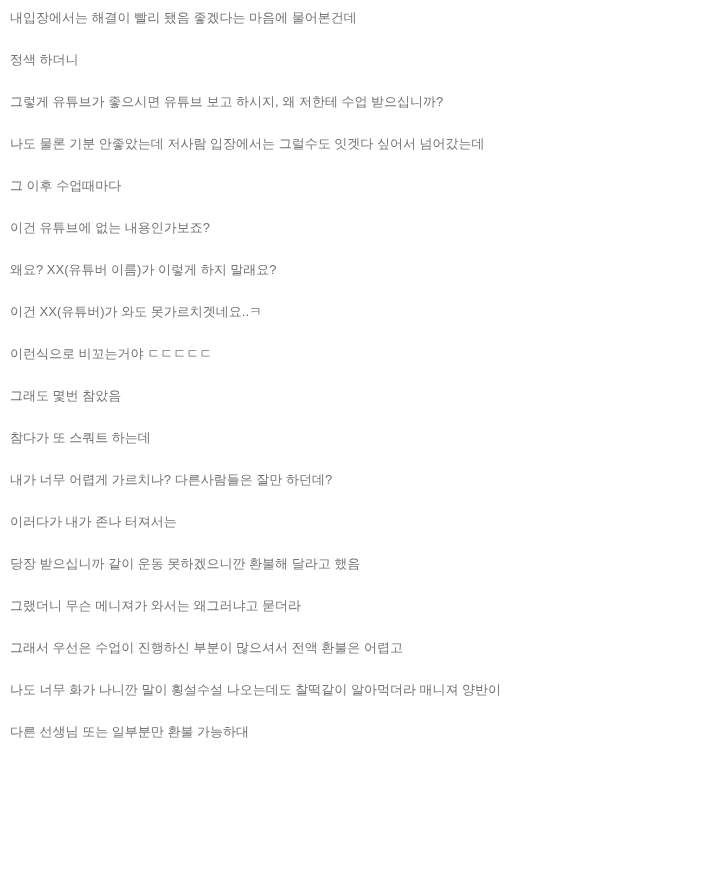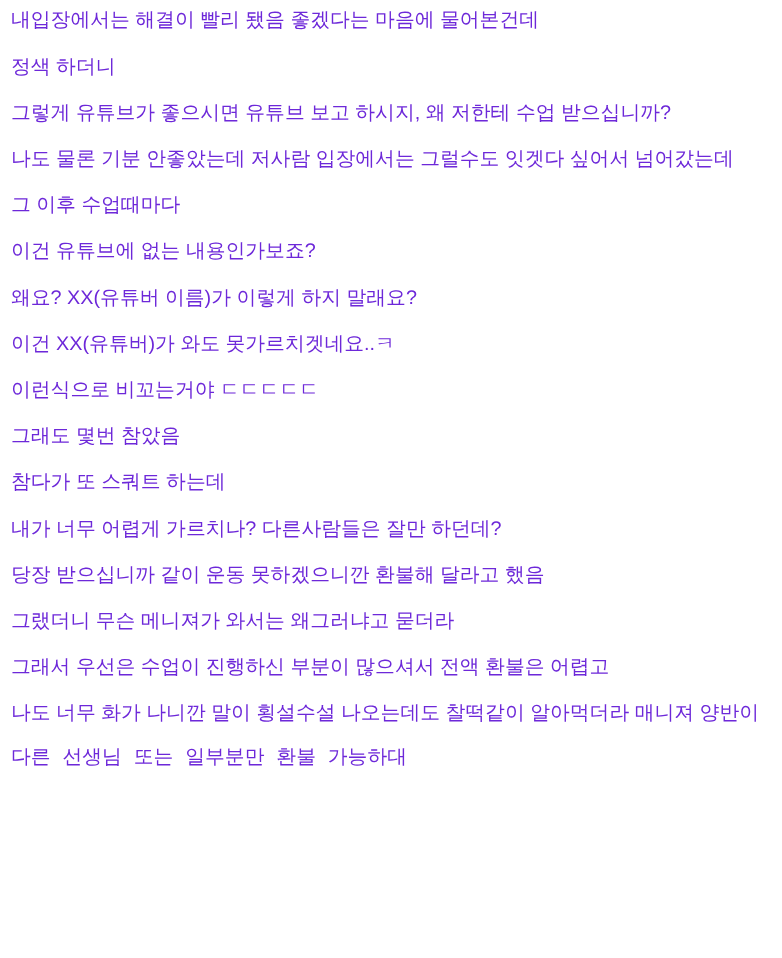--- a/index.html
+++ b/index.html
@@ -11,45 +11,45 @@
     width: 711px;
     height: 871px;
     overflow: hidden;
     font-family: "Liberation Sans", "DejaVu Sans", sans-serif;
   }
   .post-body {
     padding: 9px 10px 0 10px;
   }
   .post-line {
     margin: 0 0 23.5px 0;
-    font-size: 18px;
+    font-size: 13px;
     line-height: 18.5px;
-    color: #6d28d9;
+    color: #737373;
     white-space: nowrap;
     letter-spacing: 0px;
   }
   .post-line:last-child {
     margin-bottom: 0;
-    font-family: Liberation Mono, monospace;
   }
 </style>
 </head>
 <body>
 
 <div class="post-body">
   <p class="post-line">내입장에서는 해결이 빨리 됐음 좋겠다는 마음에 물어본건데</p>
   <p class="post-line">정색 하더니</p>
   <p class="post-line">그렇게 유튜브가 좋으시면 유튜브 보고 하시지, 왜 저한테 수업 받으십니까?</p>
   <p class="post-line">나도 물론 기분 안좋았는데 저사람 입장에서는 그럴수도 잇겟다 싶어서 넘어갔는데</p>
   <p class="post-line">그 이후 수업때마다</p>
   <p class="post-line">이건 유튜브에 없는 내용인가보죠?</p>
   <p class="post-line">왜요? XX(유튜버 이름)가 이렇게 하지 말래요?</p>
   <p class="post-line">이건 XX(유튜버)가 와도 못가르치겟네요..ㅋ</p>
   <p class="post-line">이런식으로 비꼬는거야 ㄷㄷㄷㄷㄷ</p>
   <p class="post-line">그래도 몇번 참았음</p>
   <p class="post-line">참다가 또 스쿼트 하는데</p>
   <p class="post-line">내가 너무 어렵게 가르치나? 다른사람들은 잘만 하던데?</p>
+  <p class="post-line">이러다가 내가 존나 터져서는</p>
   <p class="post-line">당장 받으십니까 같이 운동 못하겠으니깐 환불해 달라고 했음</p>
   <p class="post-line">그랬더니 무슨 메니져가 와서는 왜그러냐고 묻더라</p>
   <p class="post-line">그래서 우선은 수업이 진행하신 부분이 많으셔서 전액 환불은 어렵고</p>
   <p class="post-line">나도 너무 화가 나니깐 말이 횡설수설 나오는데도 찰떡같이 알아먹더라 매니져 양반이</p>
   <p class="post-line">다른 선생님 또는 일부분만 환불 가능하대</p>
 </div>
 
 </body></html>

